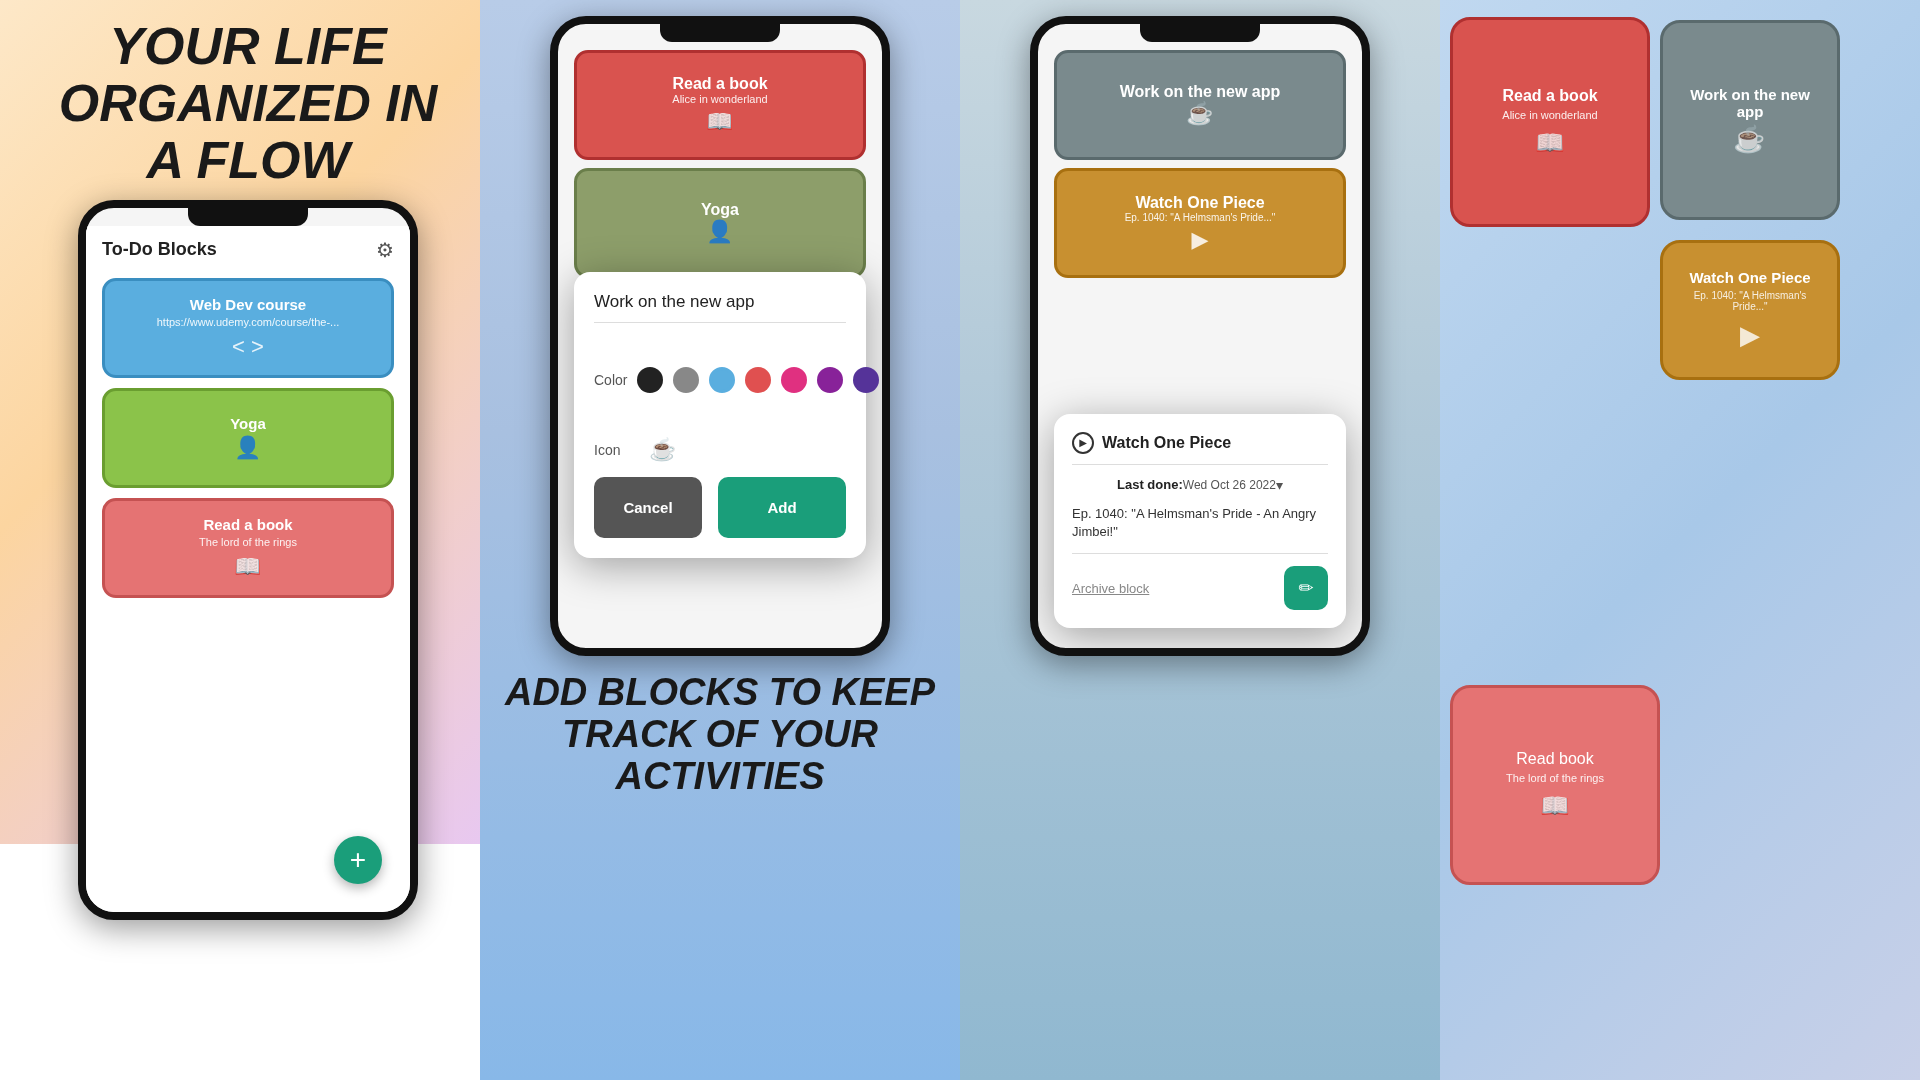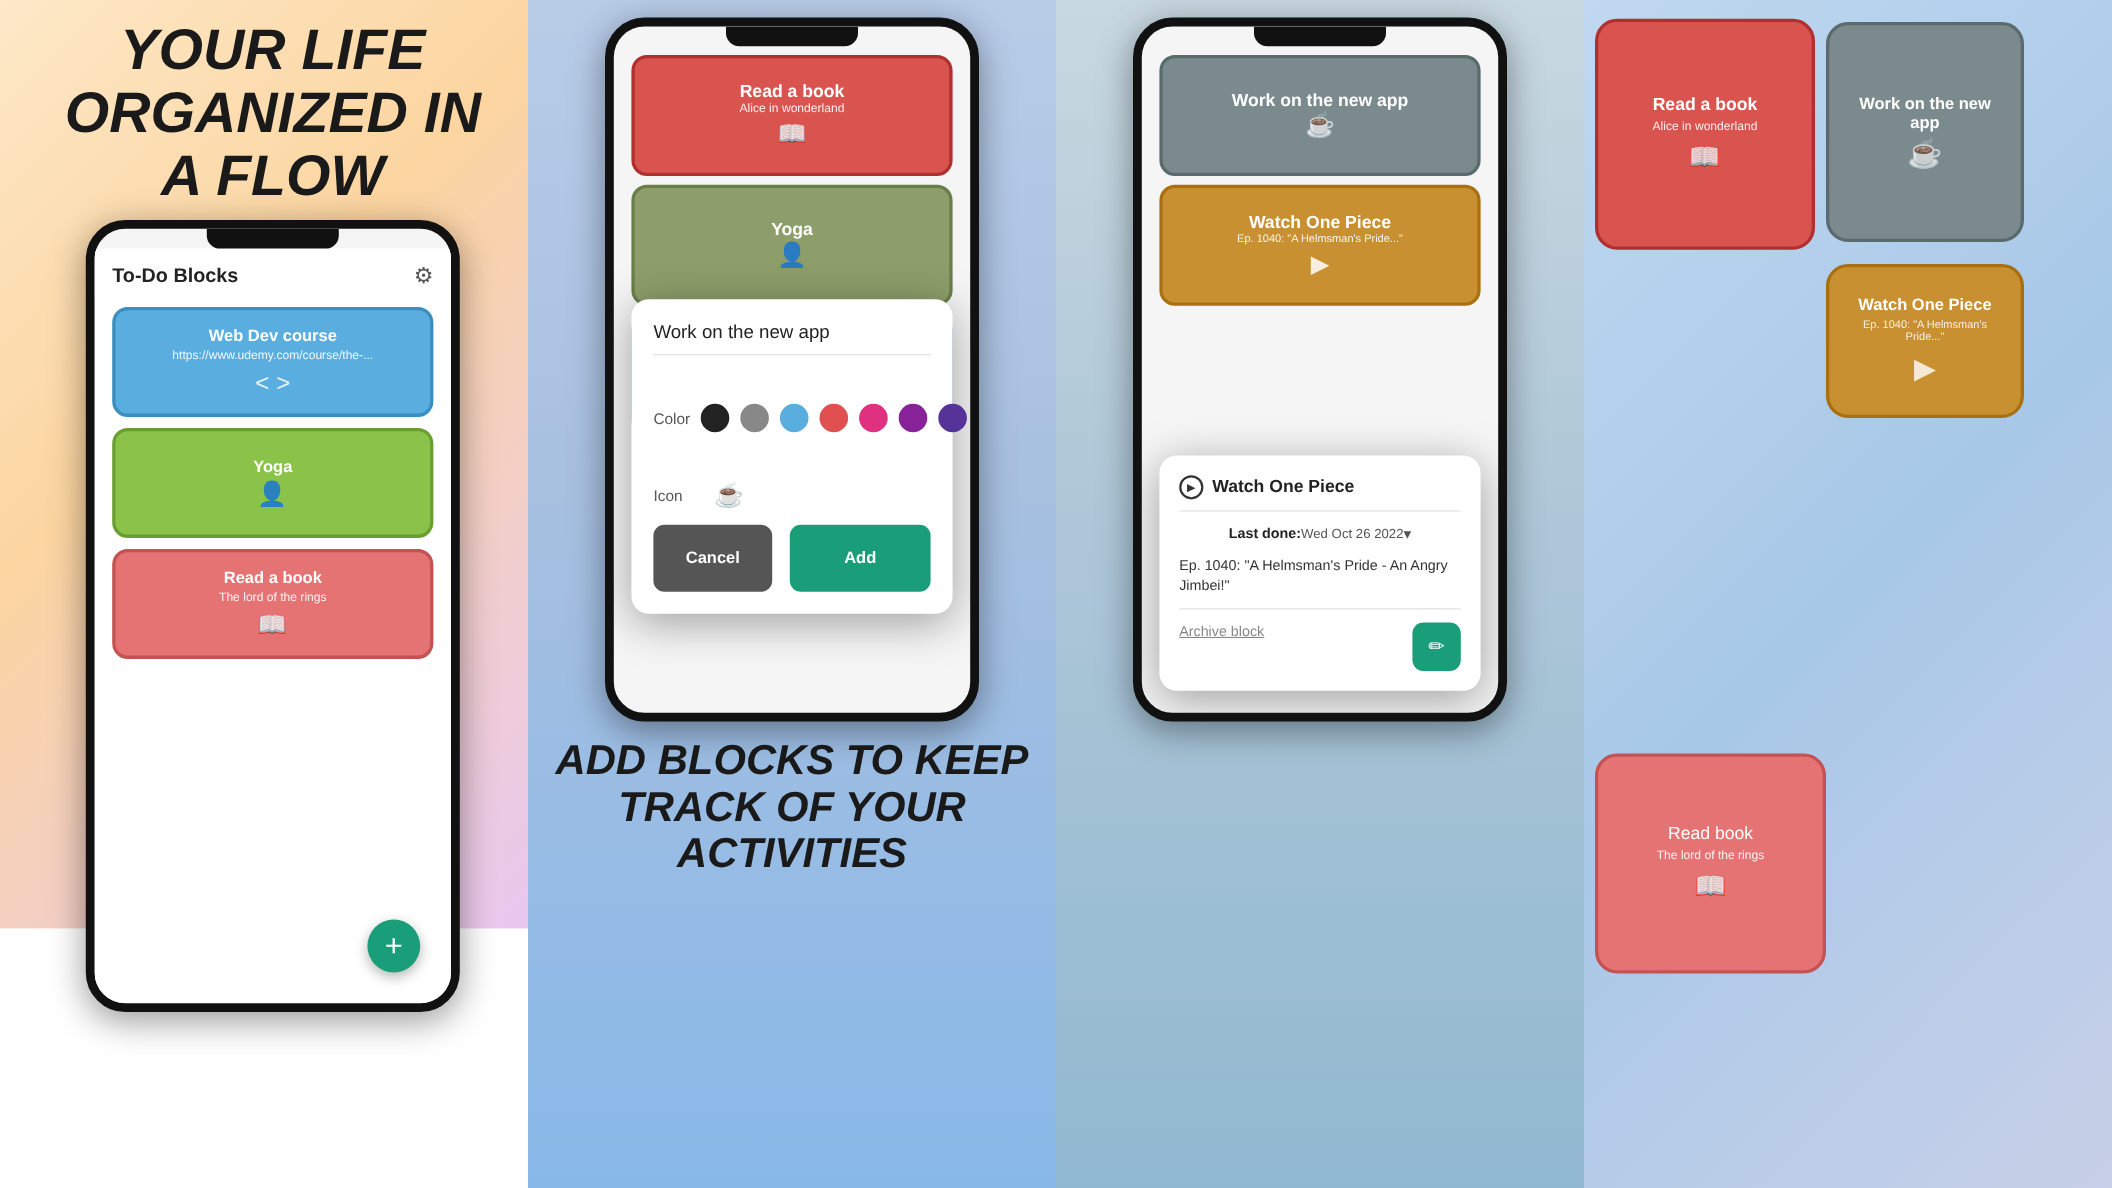--- a/index.html
+++ b/index.html
@@ -431,20 +431,21 @@
       color: #333;
       padding-bottom: 12px;
       border-bottom: 1px solid #ddd;
       margin-bottom: 12px;
       line-height: 1.4;
     }
 
     .detail-actions {
       display: flex;
       justify-content: space-between;
+      align-items: center;
     }
 
     .archive-link {
       font-size: 13px;
       color: #888;
       text-decoration: underline;
       cursor: pointer;
     }
 
     .edit-btn {

